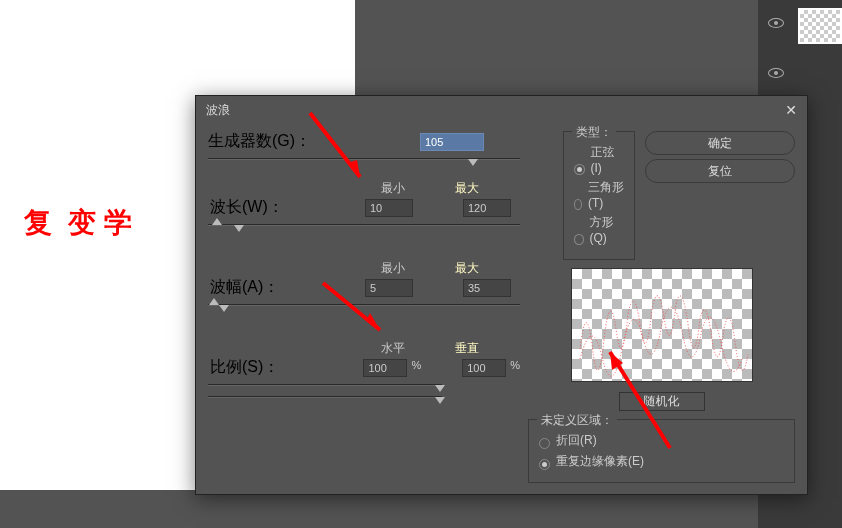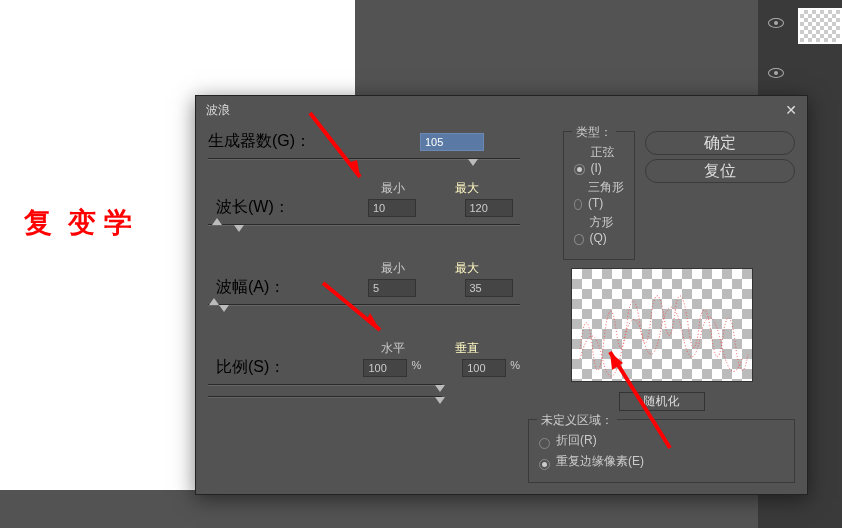--- a/index.html
+++ b/index.html
@@ -33,35 +33,35 @@
   .sl-handle-up { position: absolute; top: -7px; width: 0; height: 0; border-left: 5px solid transparent; border-right: 5px solid transparent; border-bottom: 7px solid #bbb; transform: translateX(-50%); }
   .sl-handle-down { position: absolute; bottom: -7px; width: 0; height: 0; border-left: 5px solid transparent; border-right: 5px solid transparent; border-top: 7px solid #bbb; transform: translateX(-50%); }
   
   .group-box { border: 1px solid #3a3a3a; padding: 8px 10px 10px 10px; margin-bottom: 8px; position: relative; }
   .group-label { position: absolute; top: -8px; left: 8px; background: #535353; color: #ccc; font-size: 12px; padding: 0 4px; }
   .radio-row { display: flex; align-items: flex-end; gap: 6px; margin: 4px 0; font-size: 12px; color: #ccc; cursor: pointer; }
   .radio { width: 11px; height: 11px; border: 1px solid #888; border-radius: 50%; display: inline-flex; align-items: center; justify-content: center; }
   .radio.checked::after { content: ''; width: 5px; height: 5px; background: #ccc; border-radius: 50%; }
   
   .btns { display: flex; flex-direction: column; gap: 4px; margin-bottom: 8px; }
-  .pill-btn { height: 24px; background: #535353; border: 1px solid #3a3a3a; border-radius: 12px; color: #ddd; font-size: 16px; display: flex; align-items: center; justify-content: center; cursor: pointer; }
+  .pill-btn { height: 24px; background: #535353; border: 1px solid #3a3a3a; border-radius: 12px; color: #ddd; font-size: 12px; display: flex; align-items: center; justify-content: center; cursor: pointer; }
   
   .preview-box { width: 182px; height: 148px; background-image: linear-gradient(45deg,#bbb 25%,transparent 25%,transparent 75%,#bbb 75%),linear-gradient(45deg,#bbb 25%,#fff 25%,#fff 75%,#bbb 75%); background-size: 20px 20px; background-position: 0 0, 10px 10px; border: 1px solid #333; margin: 0 auto 10px auto; position: relative; overflow: hidden; }
   .preview-box svg { display: block; }
   
   .rand-btn { width: 86px; height: 22px; border: 1px solid #333; background: #535353; color: #ddd; font-size: 12px; display: flex; align-items: center; justify-content: center; margin: 0 auto 8px auto; cursor: pointer; }
   
   .row-top-gens { display: flex; align-items: center; margin-bottom: 4px; }
   .row-top-gens .param-label { width: 212px; }
   
   .section-gap { height: 30px; }
   .headers-row { display: flex; margin-left: 148px; }
   .headers-row .h1 { width: 74px; text-align: center; color: #ccc; font-size: 12px; }
   .headers-row .h2 { width: 74px; text-align: center; color: #fef9c3; font-size: 12px;}
-  .inputs-row { display: flex; align-items: center; margin-left: 8px; gap: 41px; }
+  .inputs-row { display: flex; align-items: center; margin-left: 2px; gap: 41px; }
   .inputs-row .param-label { width: 148px; }
   .inputs-row .cell { width: 74px; display: flex; }
 
   .right-inner { display: flex; flex-direction: column; }
   .type-row { display:flex; gap: 10px; }
   .type-group { flex:1;margin-left:35px; }
   .btn-stack { width: 150px; }
   
   .arrow { position: absolute; pointer-events: none; }
   .arrow-line { stroke: #ff0000; stroke-width: 4; fill: none; }

